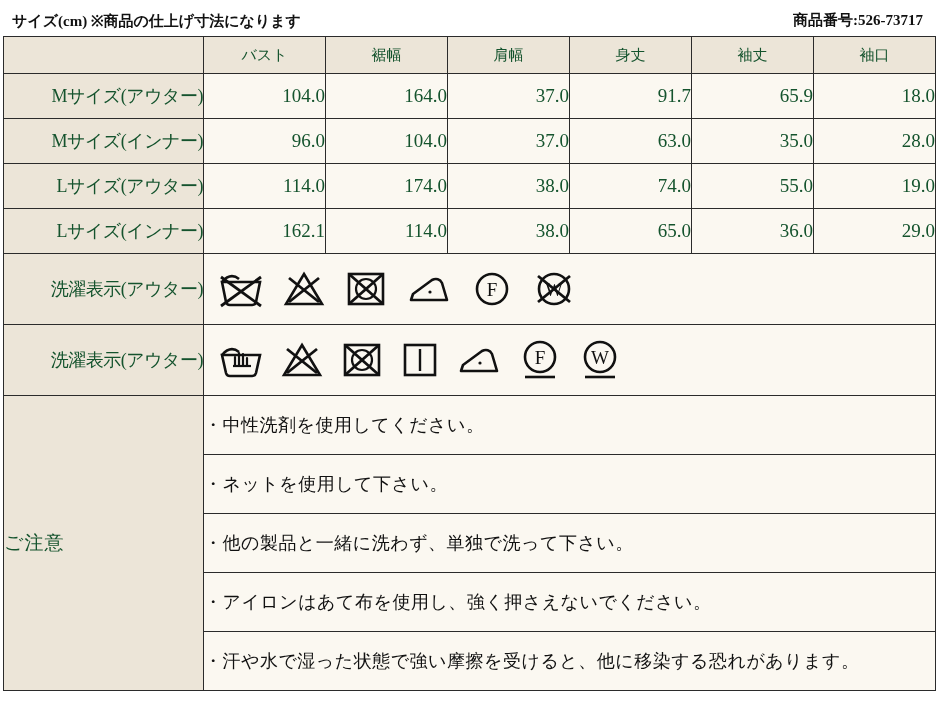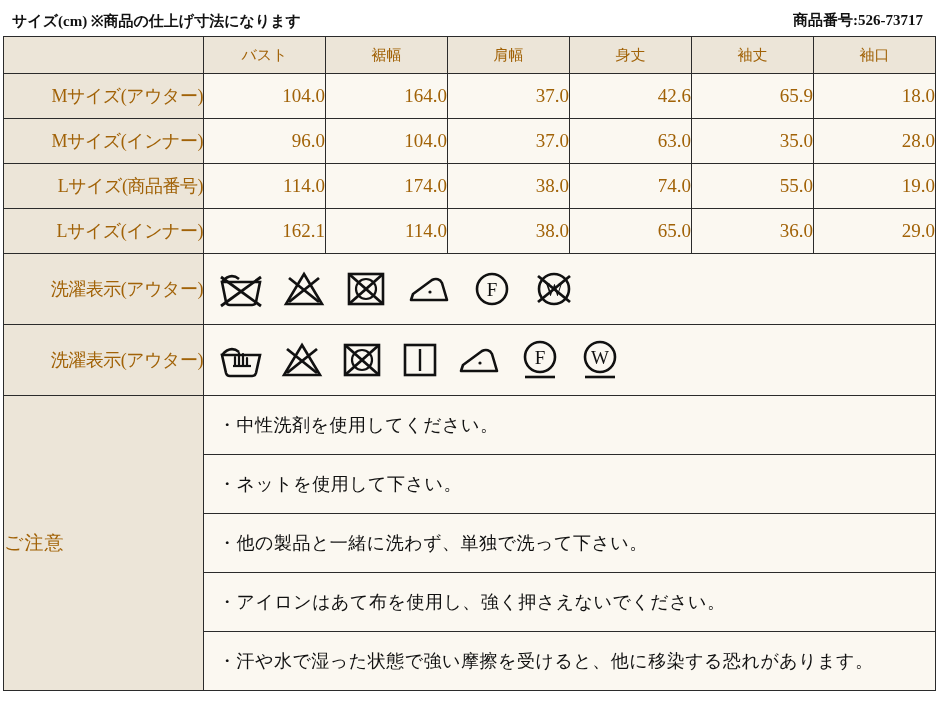--- a/index.html
+++ b/index.html
@@ -42,21 +42,21 @@
     border-collapse: collapse;
     table-layout: fixed;
     width: 931px;
     margin: 0 3px;
     border: 1px solid #2b2b2b;
   }
   table.size-table td, table.size-table th {
     border: 1px solid #2b2b2b;
     padding: 0;
     font-weight: normal;
-    color: #a16207;
+    color: #14532d;
   }
   .col-label { width: 200px; }
   .col-num   { width: 122px; }
 
   thead th {
     background: #ece5d8;
     height: 36px;
     font-size: 15px;
     text-align: center;
     vertical-align: middle;
@@ -89,21 +89,20 @@
     font-size: 19px;
     text-align: left;
     vertical-align: middle;
     letter-spacing: 1px;
   }
   tbody td.note-line {
     background: #fbf8f1;
     height: 58px;
     font-size: 18px;
     vertical-align: middle;
-    padding-left: 14px;
     letter-spacing: 0.5px;
     color: #111111;
   }
   .care-row {
     display: flex;
     align-items: center;
     gap: 18px;
   }
   .care-row.inner { gap: 16px; }
   svg.care { display: block; }
@@ -139,37 +138,37 @@
         <th>袖口</th>
       </tr>
     </thead>
     <tbody>
 
       <tr>
         <td class="rowlabel">Mサイズ(アウター)</td>
         <td class="num">104.0</td>
         <td class="num">164.0</td>
         <td class="num">37.0</td>
-        <td class="num">42.6</td>
+        <td class="num">91.7</td>
         <td class="num">65.9</td>
         <td class="num">18.0</td>
       </tr>
 
       <tr>
         <td class="rowlabel">Mサイズ(インナー)</td>
         <td class="num">96.0</td>
         <td class="num">104.0</td>
         <td class="num">37.0</td>
         <td class="num">63.0</td>
         <td class="num">35.0</td>
         <td class="num">28.0</td>
       </tr>
 
       <tr>
-        <td class="rowlabel">Lサイズ(商品番号)</td>
+        <td class="rowlabel">Lサイズ(アウター)</td>
         <td class="num">114.0</td>
         <td class="num">174.0</td>
         <td class="num">38.0</td>
         <td class="num">74.0</td>
         <td class="num">55.0</td>
         <td class="num">19.0</td>
       </tr>
 
       <tr>
         <td class="rowlabel">Lサイズ(インナー)</td>

